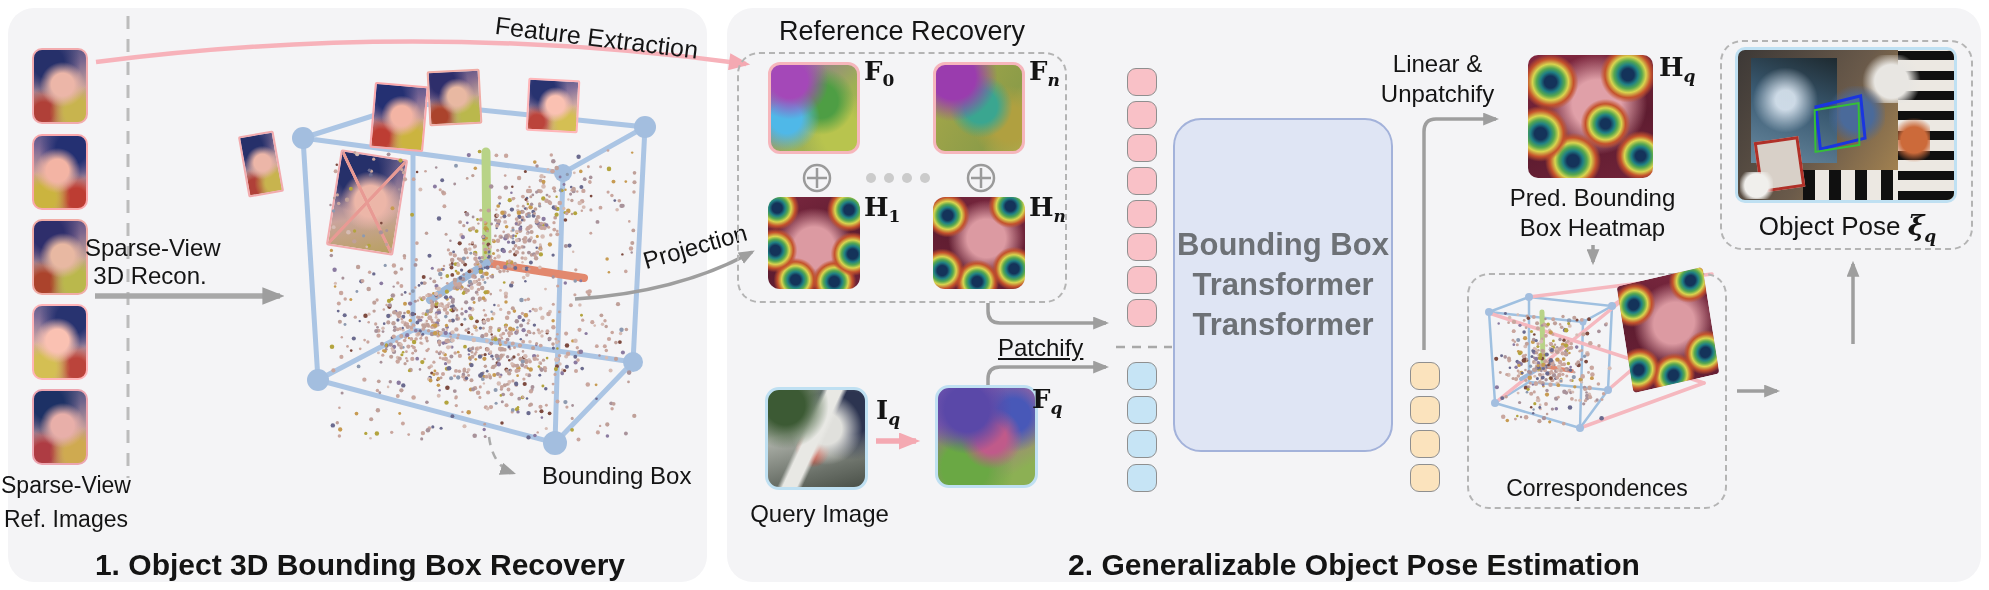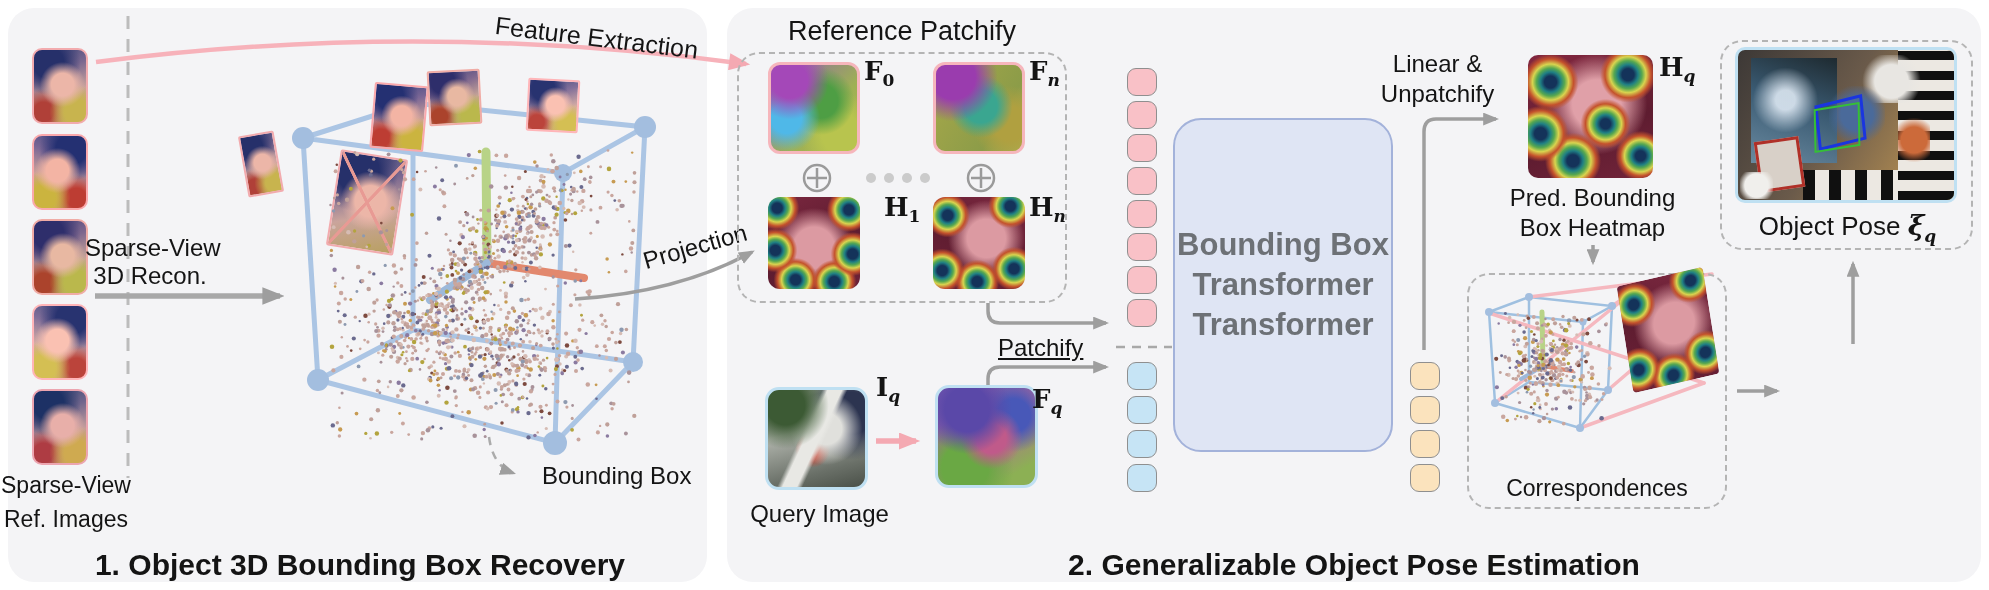--- a/index.html
+++ b/index.html
@@ -1943,31 +1943,31 @@
   <div class="thumb posed f2 abs" style="left:372px;top:84px;width:54px;height:66px;transform:rotate(5deg);"></div>
   <div class="thumb posed f3 abs" style="left:428px;top:70px;width:53px;height:55px;transform:rotate(-3deg);"></div>
   <div class="thumb posed f4 abs" style="left:527px;top:79px;width:52px;height:53px;transform:rotate(3deg);"></div>
 
   <div class="lab" style="left:497px;top:11px;font-size:25px;transform:rotate(7deg);transform-origin:left top;">Feature Extraction</div>
   <div class="lab" style="left:640px;top:248px;transform:rotate(-16deg);transform-origin:left top;">Projection</div>
   <div class="lab" style="left:542px;top:462px;">Bounding Box</div>
 
   <div class="sec-title" style="left:360px;top:548px;">1. Object 3D Bounding Box Recovery</div>
 
-  <div class="lab ctr" style="left:752px;top:16px;width:300px;font-size:27px;">Reference Patchify</div>
+  <div class="lab ctr" style="left:752px;top:16px;width:300px;font-size:27px;">Reference Recovery</div>
   <div class="dashbox" style="left:737px;top:52px;width:330px;height:251px;"></div>
 
   <div class="fmap f0map pinkb" style="left:768px;top:62px;width:92px;height:92px;"></div>
   <div class="fmap fnmap pinkb" style="left:933px;top:62px;width:92px;height:92px;"></div>
   <div class="hmap ha" style="left:768px;top:197px;width:92px;height:92px;"></div>
   <div class="hmap hb" style="left:933px;top:197px;width:92px;height:92px;"></div>
 
   <span class="mlabel" style="left:864px;top:56px;"><span>F</span><sub>0</sub></span>
   <span class="mlabel" style="left:1029px;top:56px;"><span>F</span><sub class="it">n</sub></span>
-  <span class="mlabel" style="left:884px;top:192px;text-align:center;"><span>H</span><sub>1</sub></span>
+  <span class="mlabel" style="left:864px;top:192px;text-align:center;"><span>H</span><sub>1</sub></span>
   <span class="mlabel" style="left:1029px;top:192px;"><span>H</span><sub class="it">n</sub></span>
 
   <div class="oplus" style="left:802px;top:163px;">
     <svg width="30" height="30">
         <circle cx="15" cy="15" r="13" fill="#f4f4f6" stroke="#9a9a9a" stroke-width="2.5"></circle>
         <line x1="15" y1="5" x2="15" y2="25" stroke="#9a9a9a" stroke-width="2.5"></line>
         <line x1="5" y1="15" x2="25" y2="15" stroke="#9a9a9a" stroke-width="2.5"></line>
       </svg>
   </div>
   <div class="oplus" style="left:966px;top:163px;">
@@ -1980,21 +1980,21 @@
   <div class="dots" style="left:866px;top:173px;">
       <span></span>
       <span></span>
       <span></span>
       <span></span>
     </div>
 
   <div class="lab" style="left:998px;top:334px;text-decoration:underline;">Patchify</div>
 
   <div class="fmap iqmap blueb" style="left:765px;top:387px;width:103px;height:103px;border-radius:14px;"></div>
-  <span class="mlabel" style="left:876px;top:372px;"><span>I</span><sub class="it">q</sub></span>
+  <span class="mlabel" style="left:876px;top:395px;"><span>I</span><sub class="it">q</sub></span>
   <div class="fmap fqmap blueb" style="left:935px;top:385px;width:103px;height:103px;border-radius:14px;"></div>
   <span class="mlabel" style="left:1004px;top:384px;margin-left:28px;"><span>F</span><sub class="it">q</sub></span>
   <div class="lab ctr" style="left:742px;top:500px;width:155px;">Query Image</div>
 
   <div id="ref-tokens" class="abs">
       <div class="tok" style="left: 1127px; top: 68px; background: rgb(249, 193, 199);"></div>
       <div class="tok" style="left: 1127px; top: 101px; background: rgb(249, 193, 199);"></div>
       <div class="tok" style="left: 1127px; top: 134px; background: rgb(249, 193, 199);"></div>
       <div class="tok" style="left: 1127px; top: 167px; background: rgb(249, 193, 199);"></div>
       <div class="tok" style="left: 1127px; top: 200px; background: rgb(249, 193, 199);"></div>

